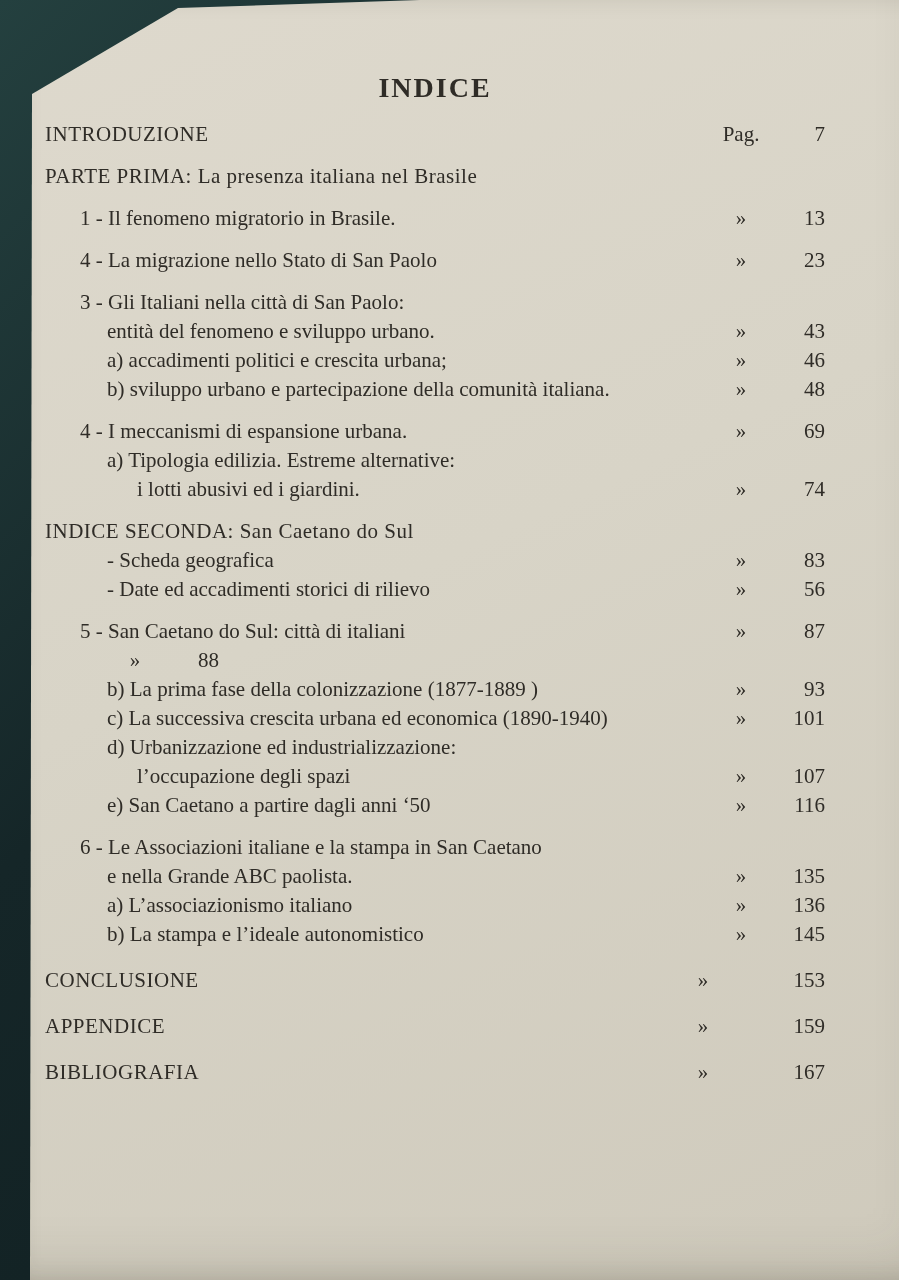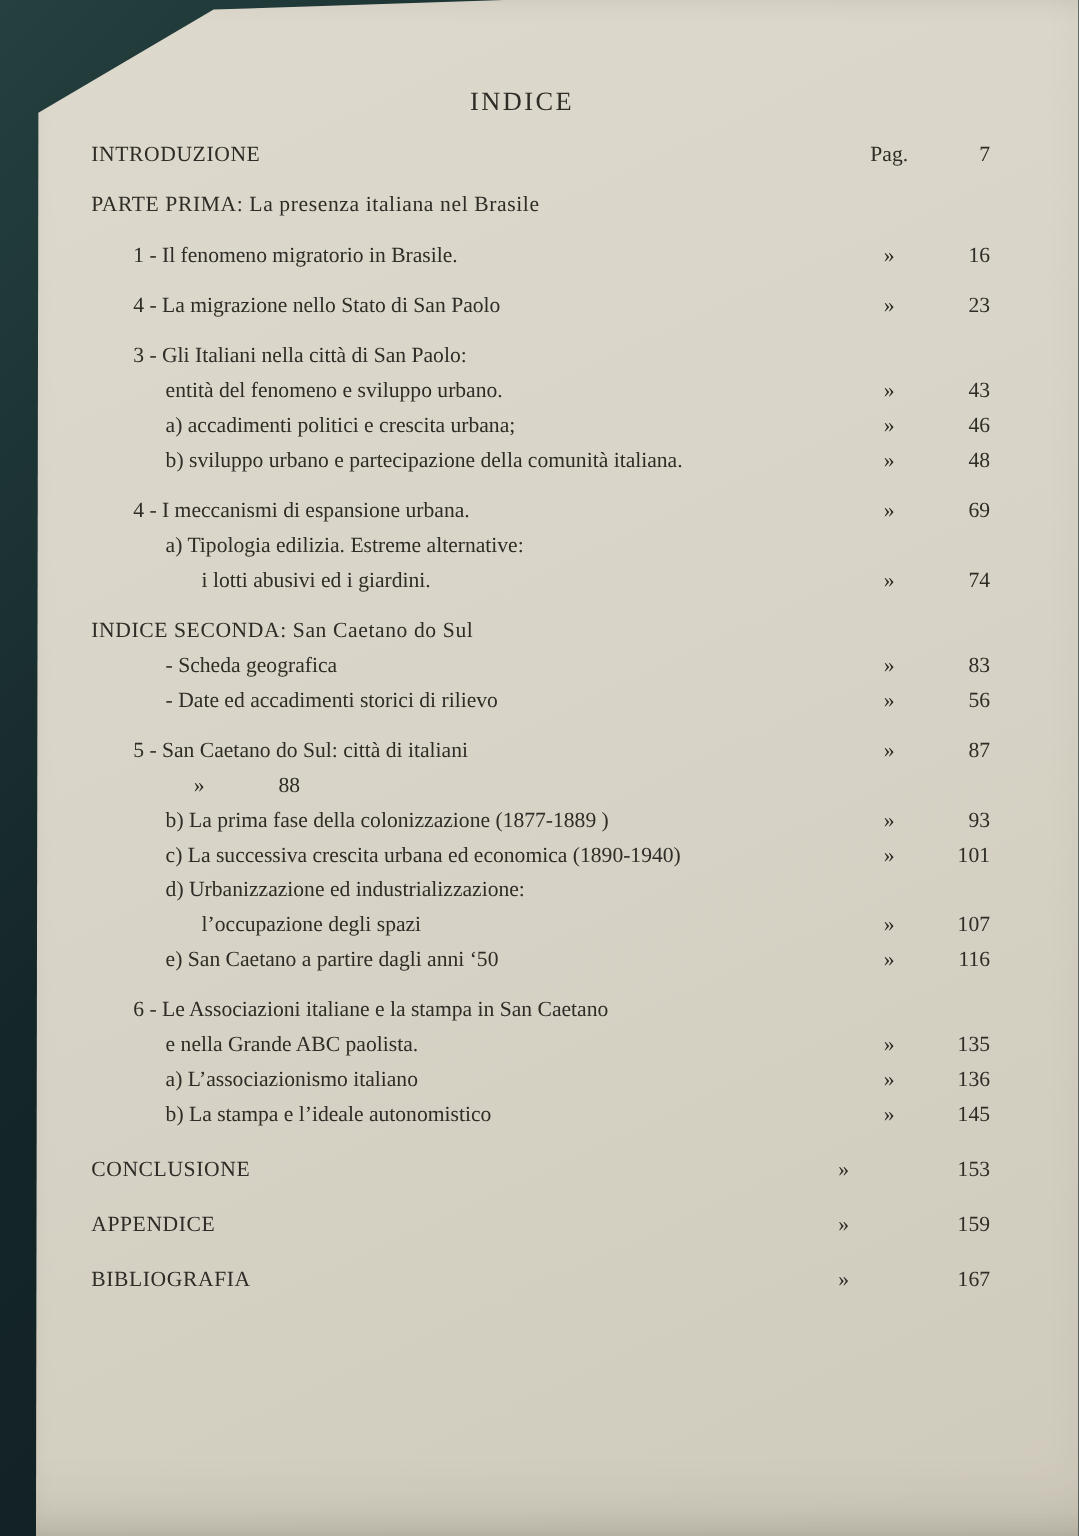--- a/index.html
+++ b/index.html
@@ -27,34 +27,33 @@
     background: linear-gradient(155deg, #ded9cd 0%, #d8d4c7 45%, #cfcabc 100%);
     box-shadow: inset 22px 0 30px -14px rgba(60,55,40,0.35), inset 0 -40px 60px -40px rgba(60,55,40,0.25);
   }
   .page-inner {
     position: relative;
     padding: 72px 74px 0 45px;
     color: #2f2c27;
   }
   .page-title {
     text-align: center;
-    font-size: 22px;
+    font-size: 28px;
     letter-spacing: 2px;
     margin: 0 0 16px 0;
-    font-weight: normal;
+    font-weight: bold;
   }
   .toc {
     width: 100%;
   }
   .toc-row {
     display: flex;
     align-items: center;
     line-height: 29px;
-    font-size: 18px;
-    margin-left: 31px;
+    font-size: 21px;
   }
   .toc-row .entry-text {
     flex: 1 1 auto;
     white-space: nowrap;
     overflow: visible;
   }
   .toc-row .marker {
     flex: 0 0 56px;
     text-align: center;
     white-space: nowrap;
@@ -88,21 +87,21 @@
 
   <div class="toc-row indent-0 gap-1 heading">
     <span class="entry-text">PARTE PRIMA: La presenza italiana nel Brasile</span>
     <span class="marker"></span>
     <span class="page-num"></span>
   </div>
 
   <div class="toc-row indent-1 gap-1">
     <span class="entry-text">1 - Il fenomeno migratorio in Brasile.</span>
     <span class="marker">»</span>
-    <span class="page-num">16</span>
+    <span class="page-num">13</span>
   </div>
 
   <div class="toc-row indent-1 gap-1">
     <span class="entry-text">4 - La migrazione nello Stato di San Paolo</span>
     <span class="marker">»</span>
     <span class="page-num">23</span>
   </div>
 
   <div class="toc-row indent-1 gap-1">
     <span class="entry-text">3 - Gli Italiani nella città di San Paolo:</span>

